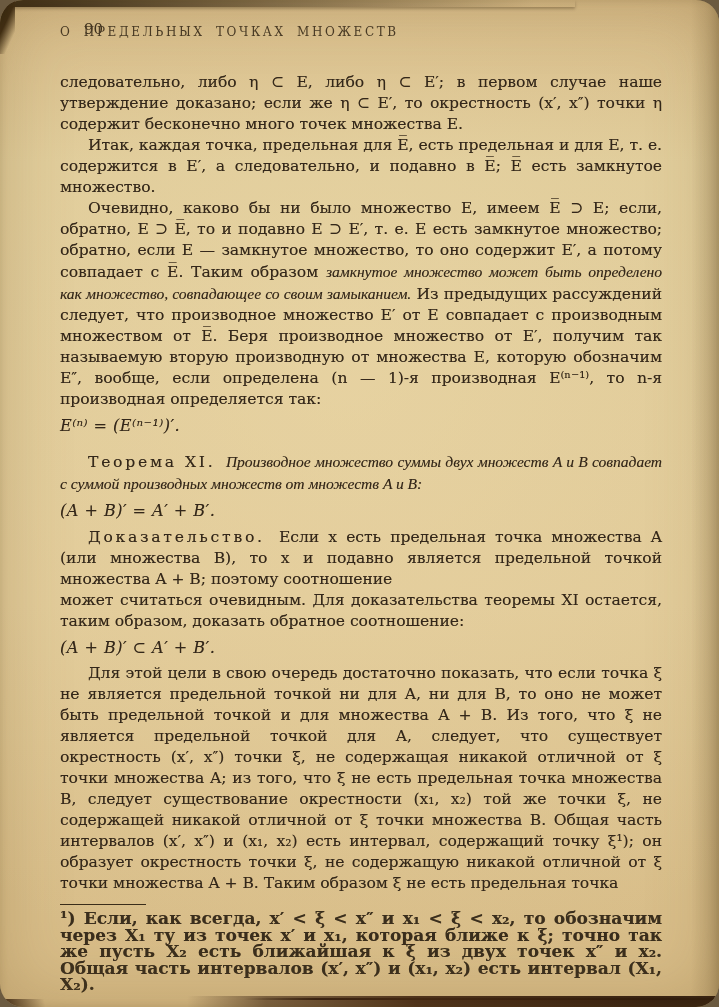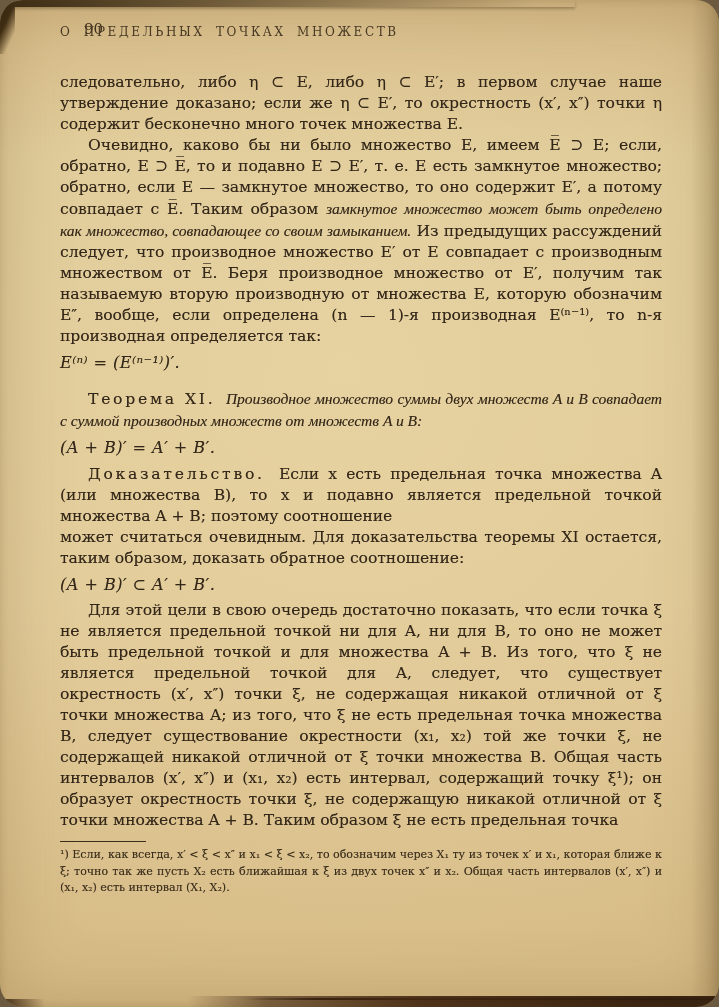--- a/index.html
+++ b/index.html
@@ -51,22 +51,22 @@
   .sp{letter-spacing:2.8px;margin-right:5px;}
   .formula{margin:5px 0 5px;text-align:left;text-indent:0;
     font-style:italic;font-size:16px;letter-spacing:.5px;}
   .thm{margin-top:15px !important;}
   .prf{margin-top:6px !important;}
   .p5{margin-top:4px !important;}
 
   
   .footnote-area{margin-top:10px;}
   .fn-rule{width:86px;height:0;border-top:1.6px solid #3a2d1a;margin:0 0 5px 0;}
-  .fn-text{margin:0;font-size:11px;line-height:16.5px;text-align:justify;text-indent:14px;
-    color:#3a2e1d;}
+  .fn-text{margin:0;font-size:17px;line-height:16.5px;text-align:justify;text-indent:14px;
+    color:#3a2e1d;font-weight:bold;}
 </style>
 </head>
 <body>
 
 <div class="page">
 
   <div class="edge-top"></div>
   <div class="corner-tl"></div>
   <div class="edge-right"></div>
   <div class="edge-bottom-line"></div>
@@ -74,20 +74,21 @@
   <div class="corner-bl"></div>
 
   <header class="pagehead">
     <span class="pagenum">90</span>
     <span class="runhead">О ПРЕДЕЛЬНЫХ ТОЧКАХ МНОЖЕСТВ</span>
   </header>
 
   <main class="content">
     <p class="noindent">следовательно, либо η ⊂ E, либо η ⊂ E′; в первом случае наше утверждение доказано; если же η ⊂ E′, то окрестность (x′, x″) точки η содержит бесконечно много точек множества E.</p>
 
+    <p>Итак, каждая точка, предельная для E̅, есть предельная и для E, т. е. содержится в E′, а следовательно, и подавно в E̅; E̅ есть замкнутое множество.</p>
 
     <p><span>Очевидно, каково бы ни было множество E, имеем E̅ ⊃ E; если, обратно, E ⊃ E̅, то и подавно E ⊃ E′, т. е. E есть замкнутое множество; обратно, если E — замкнутое множество, то оно содержит E′, а потому совпадает с E̅. Таким образом </span><span class="it">замкнутое множество может быть определено как множество, совпадающее со своим замыканием.</span><span> Из предыдущих рассуждений следует, что производное множество E′ от E совпадает с производным множеством от E̅. Беря производное множество от E′, получим так называемую вторую производную от множества E, которую обозначим E″, вообще, если определена (n — 1)-я производная E⁽ⁿ⁻¹⁾, то n-я производная определяется так:</span></p>
 
     <div class="formula">E⁽ⁿ⁾ = (E⁽ⁿ⁻¹⁾)′.</div>
 
     <p class="thm">
       <span class="sp">Теорема XI.</span>
       <span class="it">Производное множество суммы двух множеств A и B совпадает с суммой производных множеств от множеств A и B:</span>
     </p>
 

